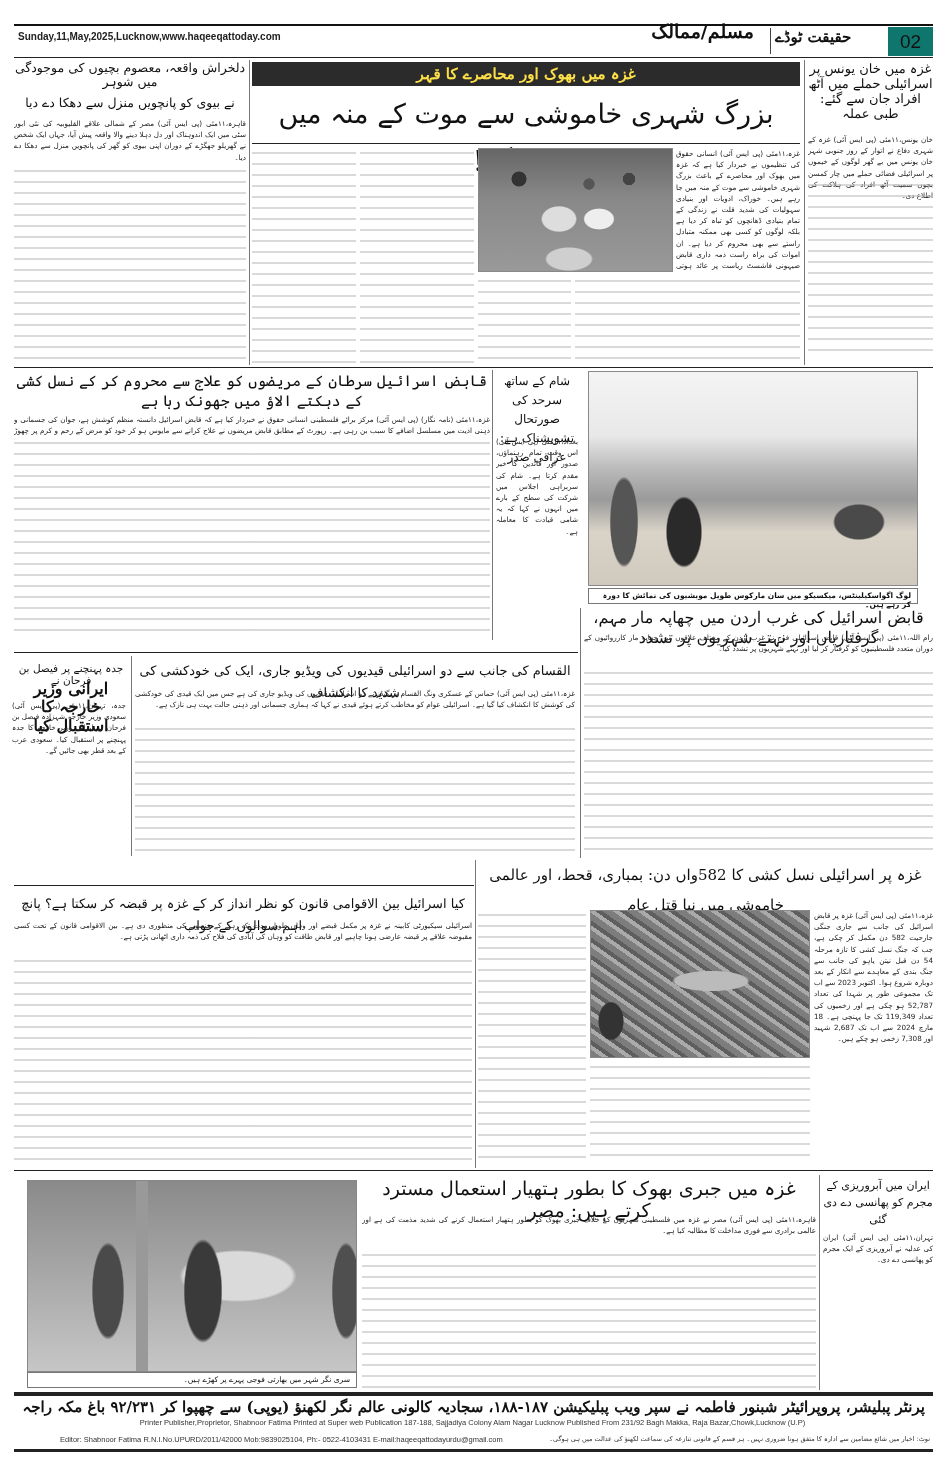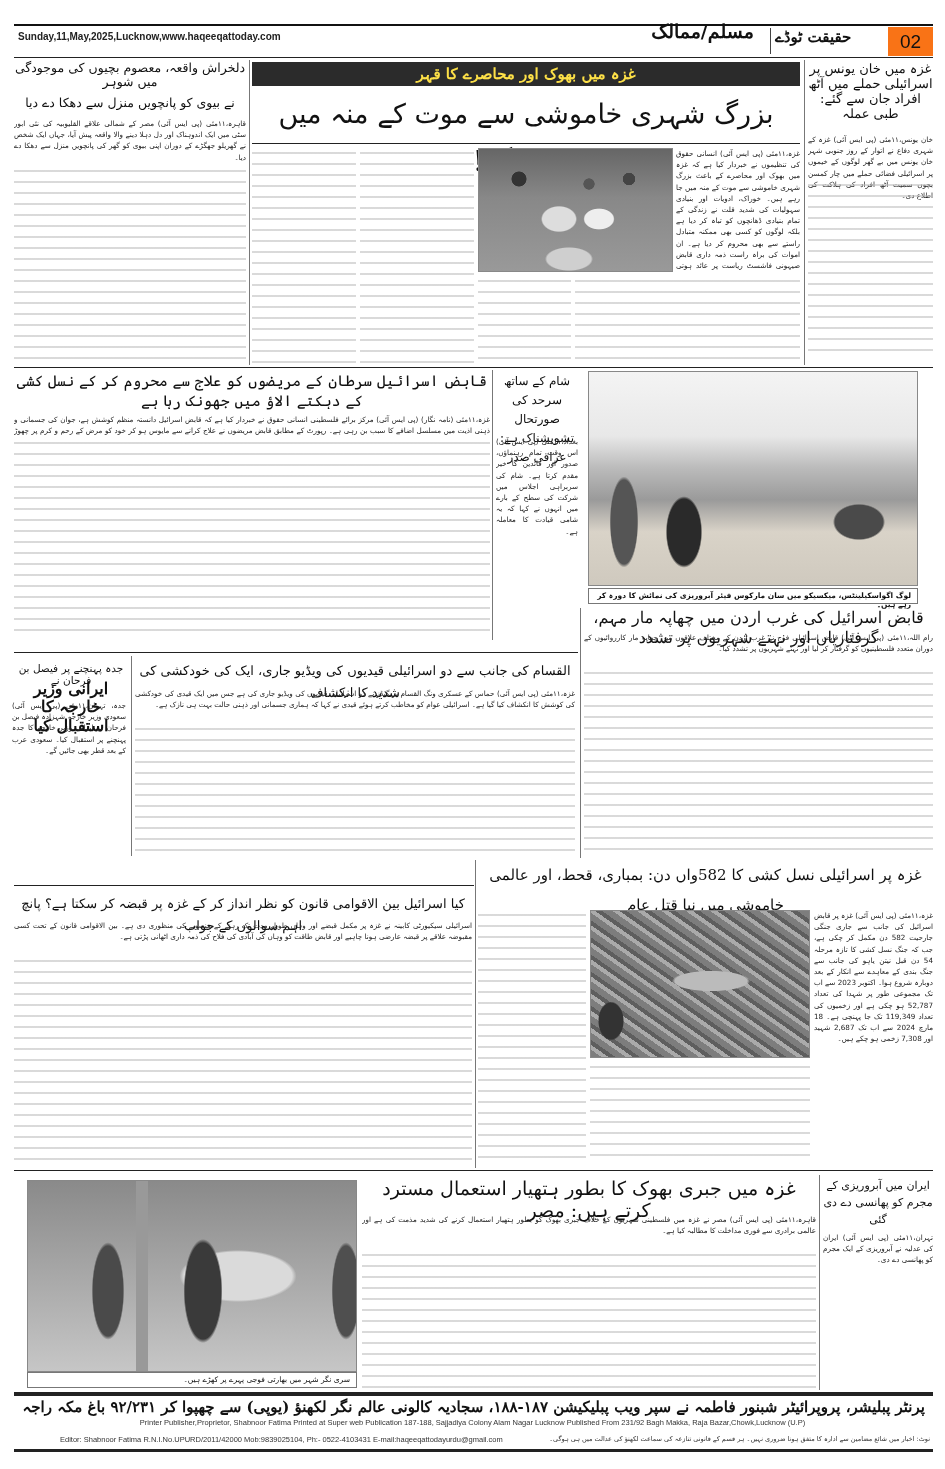--- a/index.html
+++ b/index.html
@@ -15,21 +15,21 @@
   .filler { background: repeating-linear-gradient(180deg, transparent 0 4px, #bbb 4px 6px, transparent 6px 11px); opacity: .55; }
 </style>
 </head>
 <body>
 
 <div class="rule-h" style="left:14px; top:24px; width:919px; height:2px; background:#111;"></div>
 <div class="abs" style="left:18px; top:31px; font-family:'Liberation Sans',sans-serif; font-size:10px; font-weight:bold; color:#222;">Sunday,11,May,2025,Lucknow,www.haqeeqattoday.com</div>
 <div class="abs" style="left:640px; top:20px; width:125px; font-family:'DejaVu Serif',serif; font-weight:bold; font-size:19px; direction:rtl; text-align:center;">مسلم/ممالک</div>
 <div class="rule-v" style="left:770px; top:28px; height:26px; background:#444;"></div>
 <div class="abs" style="left:775px; top:28px; width:100px; font-family:'DejaVu Serif',serif; font-weight:bold; font-size:15px; direction:rtl; text-align:left;">حقیقت ٹوڈے</div>
-<div class="abs" style="left:888px; top:27px; width:45px; height:29px; background:#f97316; font-family:'Liberation Sans',sans-serif; font-size:19px; text-align:center; line-height:29px;">02</div>
+<div class="abs" style="left:888px; top:27px; width:45px; height:29px; background:#0f766e; font-family:'Liberation Sans',sans-serif; font-size:19px; text-align:center; line-height:29px;">02</div>
 <div class="rule-h" style="left:14px; top:57px; width:919px; height:1px;"></div>
 
 <div class="abs hl" style="left:808px; top:62px; width:125px; font-size:13px; font-weight:normal;">غزہ میں خان یونس پر اسرائیلی حملے میں آٹھ افراد جان سے گئے: طبی عملہ</div>
 <div class="abs body-text" style="left:808px; top:134px; width:125px; height:230px;">خان یونس،۱۱مئی (پی ایس آئی) غزہ کے شہری دفاع نے اتوار کے روز جنوبی شہر خان یونس میں بے گھر لوگوں کے خیموں پر اسرائیلی فضائی حملے میں چار کمسن بچوں سمیت آٹھ افراد کی ہلاکت کی اطلاع دی۔</div>
 <div class="abs filler" style="left:808px; top:180px; width:125px; height:180px;"></div>
 <div class="rule-v" style="left:804px; top:60px; height:305px;"></div>
 
 <div class="abs hl" style="left:14px; top:61px; width:232px; font-size:12.5px; font-weight:normal;">دلخراش واقعہ، معصوم بچیوں کی موجودگی میں شوہر</div>
 <div class="abs hl" style="left:14px; top:96px; width:232px; font-size:12.5px; font-weight:normal;">نے بیوی کو پانچویں منزل سے دھکا دے دیا</div>
 <div class="abs body-text" style="left:14px; top:118px; width:232px; height:48px;">قاہرہ،۱۱مئی (پی ایس آئی) مصر کے شمالی علاقے القلیوبیہ کی نئی ابور سٹی میں ایک اندوہناک اور دل دہلا دینے والا واقعہ پیش آیا، جہاں ایک شخص نے گھریلو جھگڑے کے دوران اپنی بیوی کو گھر کی پانچویں منزل سے دھکا دے دیا۔</div>
@@ -68,21 +68,21 @@
 
 <div class="abs hl" style="left:496px; top:372px; width:82px; font-size:12px; font-weight:normal; line-height:19px;">شام کے ساتھ سرحد کی صورتحال تشویشناک ہے: عراقی صدر</div>
 <div class="abs body-text" style="left:496px; top:436px; width:82px; height:200px;">بغداد،۱۱مئی (پی ایس آئی) اس وقت تمام رہنماؤں، صدور اور قائدین کا خیر مقدم کرتا ہے۔ شام کی سربراہی اجلاس میں شرکت کی سطح کے بارے میں انہوں نے کہا کہ یہ شامی قیادت کا معاملہ ہے۔</div>
 
 <div class="photo" style="left:588px; top:371px; width:330px; height:215px; background:
         radial-gradient(ellipse 40px 28px at 270px 150px, #4a4a4a 0 60%, transparent 65%),
         radial-gradient(ellipse 22px 70px at 35px 150px, #555 0 60%, transparent 65%),
         radial-gradient(ellipse 28px 55px at 95px 160px, #2a2a2a 0 60%, transparent 65%),
         linear-gradient(180deg, #f4f4f4 0%, #e8e8e8 30%, #bbb 45%, #9a9a9a 60%, #d9d3c8 75%, #cfc9be 100%);">
 </div>
-<div class="caption" style="left:588px; top:588px; width:330px; height:16px;">لوگ اگواسکیلینٹس، میکسیکو میں سان مارکوس فیئر آبروریزی کی نمائش کا دورہ کر رہے ہیں۔</div>
+<div class="caption" style="left:588px; top:588px; width:330px; height:16px;">لوگ اگواسکیلینٹس، میکسیکو میں سان مارکوس طویل مویشیوں کی نمائش کا دورہ کر رہے ہیں۔</div>
 
 <div class="abs hl" style="left:584px; top:608px; width:349px; font-size:16px; font-weight:normal; line-height:20px;">قابض اسرائیل کی غرب اردن میں چھاپہ مار مہم، گرفتاریاں اور نہتے شہریوں پر تشدد</div>
 <div class="abs body-text" style="left:584px; top:632px; width:349px; height:34px;">رام اللہ،۱۱مئی (پی ایس آئی) قابض اسرائیلی فوج نے غرب اردن کے مختلف علاقوں میں چھاپہ مار کارروائیوں کے دوران متعدد فلسطینیوں کو گرفتار کر لیا اور نہتے شہریوں پر تشدد کیا۔</div>
 <div class="abs filler" style="left:584px; top:668px; width:349px; height:188px;"></div>
 <div class="rule-v" style="left:580px; top:608px; height:250px;"></div>
 
 <div class="rule-h" style="left:14px; top:652px; width:564px;"></div>
 
 <div class="abs hl" style="left:135px; top:660px; width:440px; font-size:13px; font-weight:normal; line-height:22px;">القسام کی جانب سے دو اسرائیلی قیدیوں کی ویڈیو جاری، ایک کی خودکشی کی شدید کا انکشاف</div>
 <div class="abs body-text" style="left:135px; top:688px; width:440px; height:34px;">غزہ،۱۱مئی (پی ایس آئی) حماس کے عسکری ونگ القسام بریگیڈز نے دو اسرائیلی قیدیوں کی ویڈیو جاری کی ہے جس میں ایک قیدی کی خودکشی کی کوشش کا انکشاف کیا گیا ہے۔ اسرائیلی عوام کو مخاطب کرتے ہوئے قیدی نے کہا کہ ہماری جسمانی اور ذہنی حالت بہت ہی نازک ہے۔</div>

